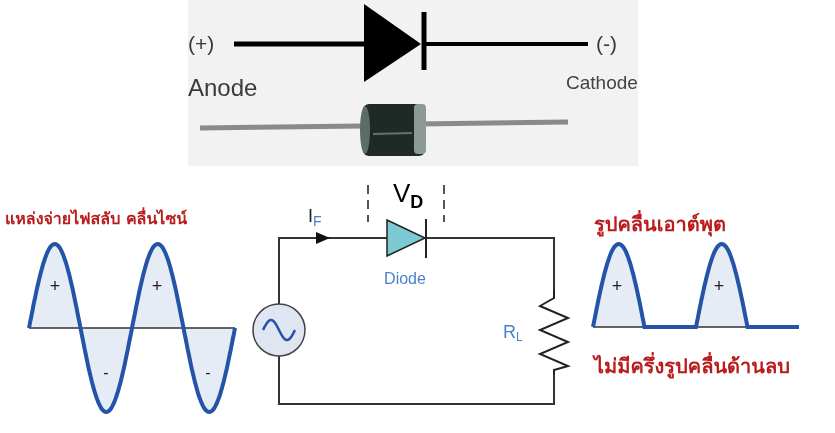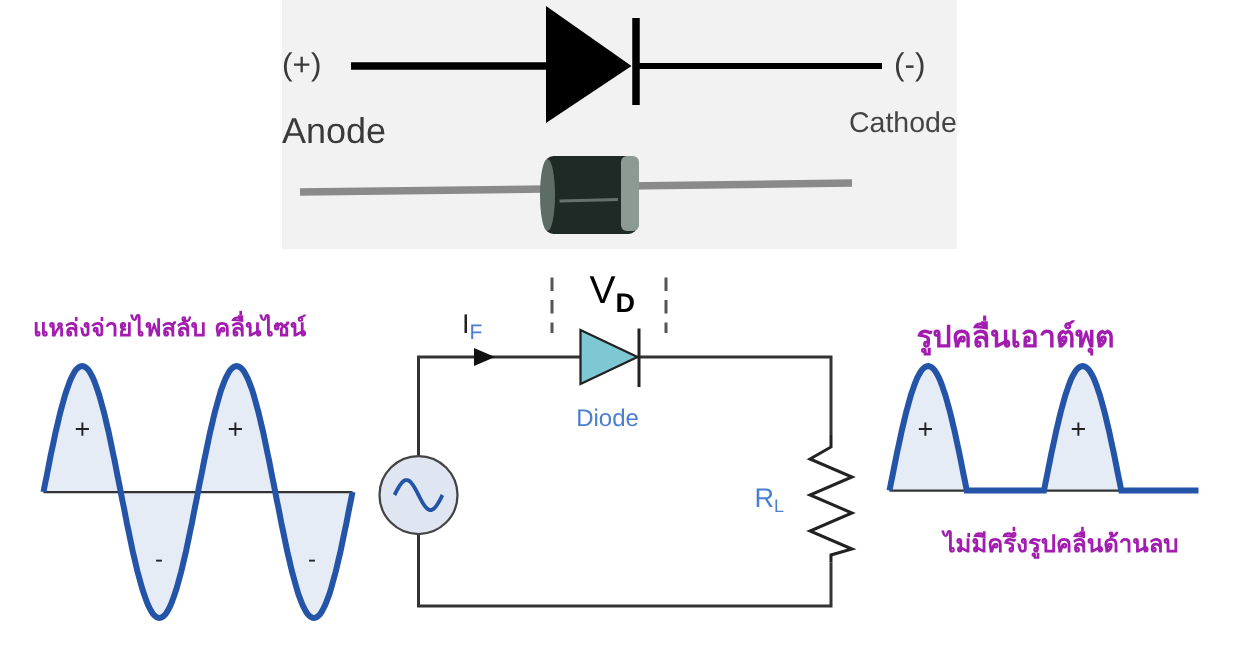--- a/index.html
+++ b/index.html
@@ -5,24 +5,24 @@
   html, body { margin:0; padding:0; background:#ffffff; }
   body { width:835px; height:433px; position:relative; overflow:hidden;
          font-family:"Liberation Sans", "DejaVu Sans", sans-serif; }
   .abs { position:absolute; }
   #photo { left:188px; top:0; width:450px; height:166px; background:#f2f2f2; }
   .photo-text { color:#3a3a3a; font-family:"Liberation Sans", sans-serif; }
   #anode-sign { left:0px; top:32px; font-size:21px; }
   #cathode-sign { left:408px; top:32px; font-size:21px; }
   #anode-label { left:0px; top:74px; font-size:24px; }
   #cathode-label { left:378px; top:72px; font-size:19px; color:#444; }
-  .thai { font-family:"DejaVu Sans", sans-serif; font-weight:bold; color:#a21caf; white-space:nowrap;margin-left:17px; }
+  .thai { font-family:"DejaVu Sans", sans-serif; font-weight:bold; color:#b91c1c; white-space:nowrap; }
   #source-title { left:5px; top:206px; font-size:16px; }
   #output-title { left:594px; top:208px; font-size:20px; }
-  #output-note { left:612px; top:350px; font-size:16px; }
+  #output-note { left:594px; top:350px; font-size:20px; }
   svg text { font-family:"Liberation Sans", sans-serif; }
 </style>
 </head>
 <body>
 
 <div id="photo" class="abs">
   <span id="anode-sign" class="abs photo-text">(+)</span>
   <span id="cathode-sign" class="abs photo-text">(-)</span>
   <span id="cathode-label" class="abs photo-text">Cathode</span>
   <span id="anode-label" class="abs photo-text">Anode</span>

